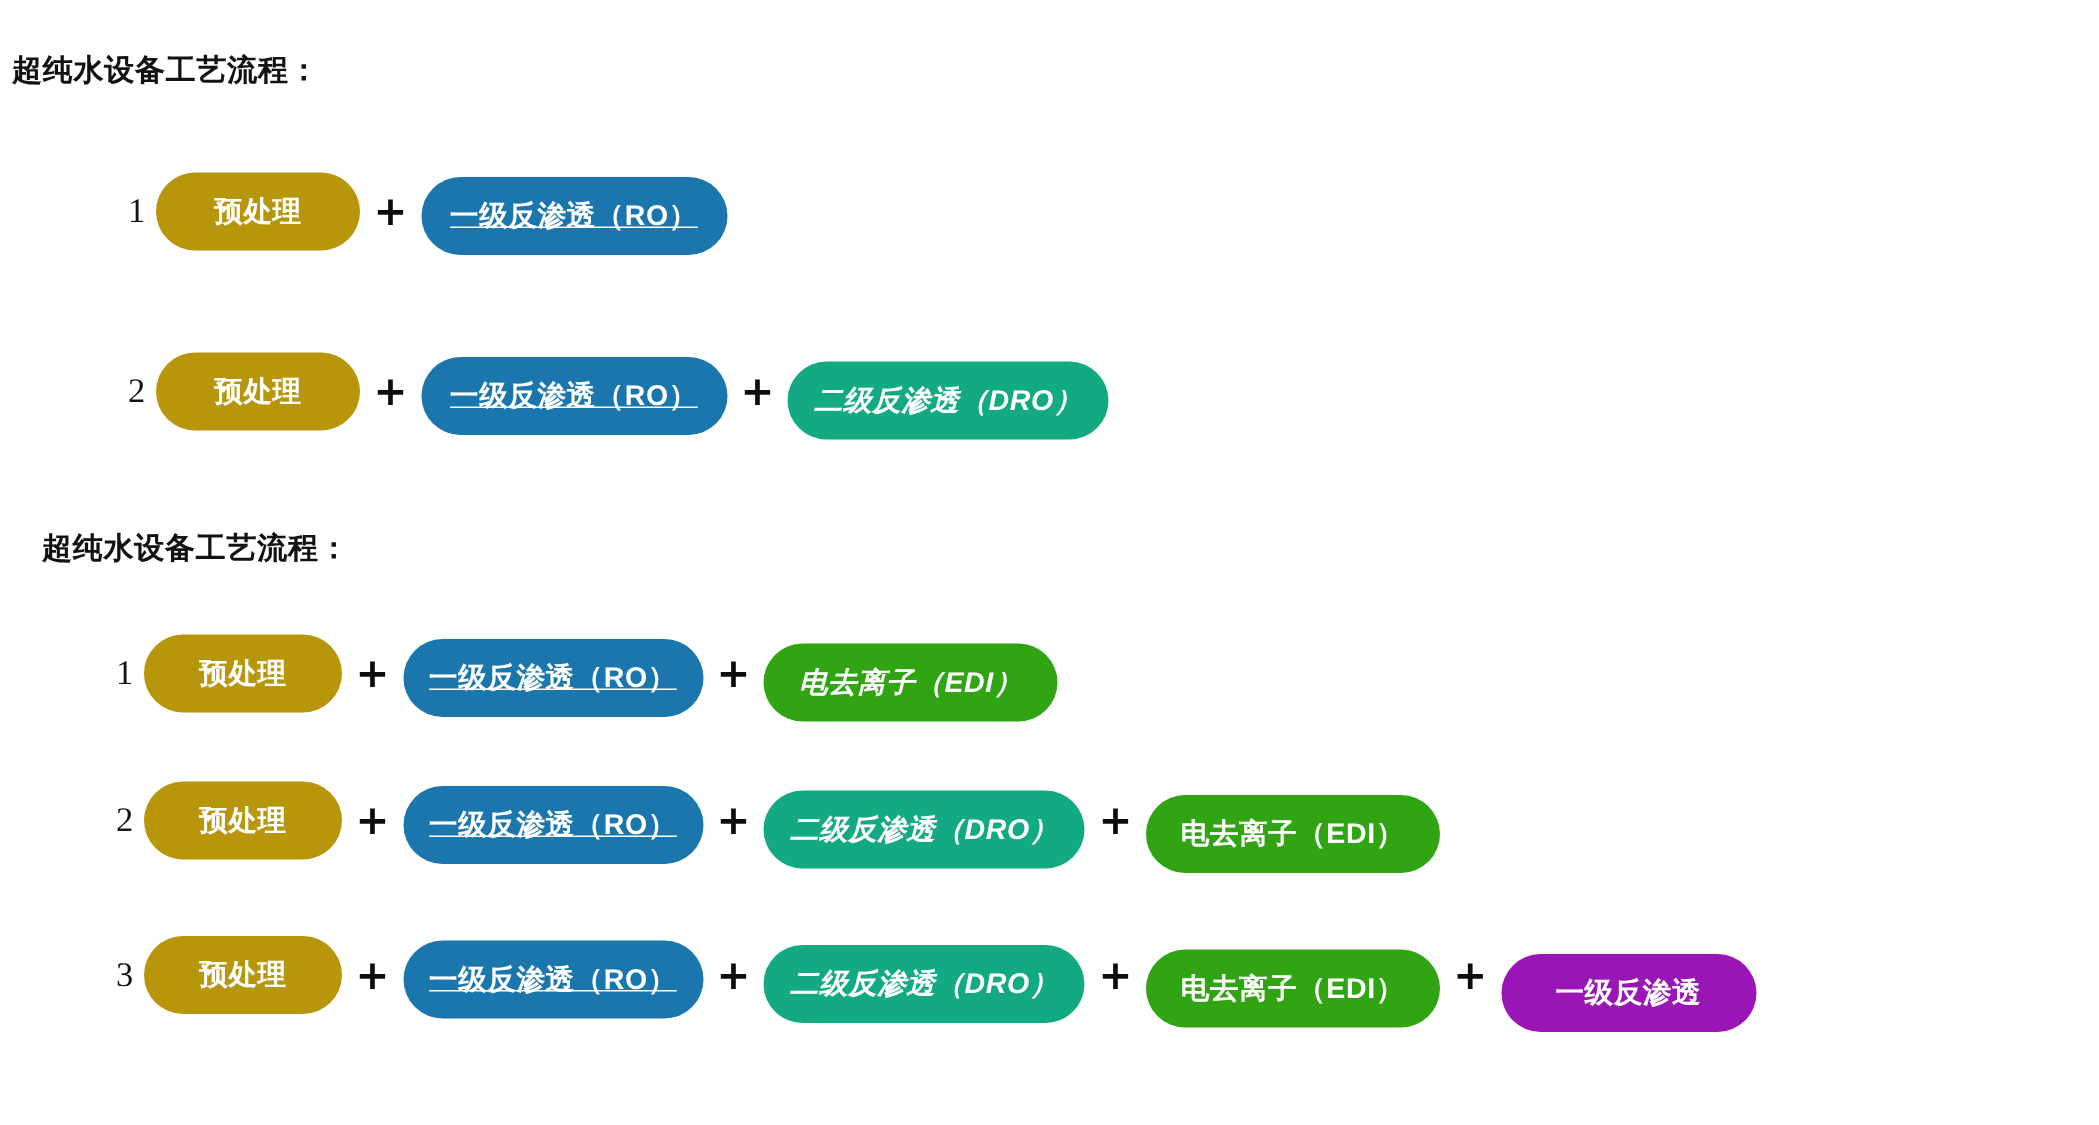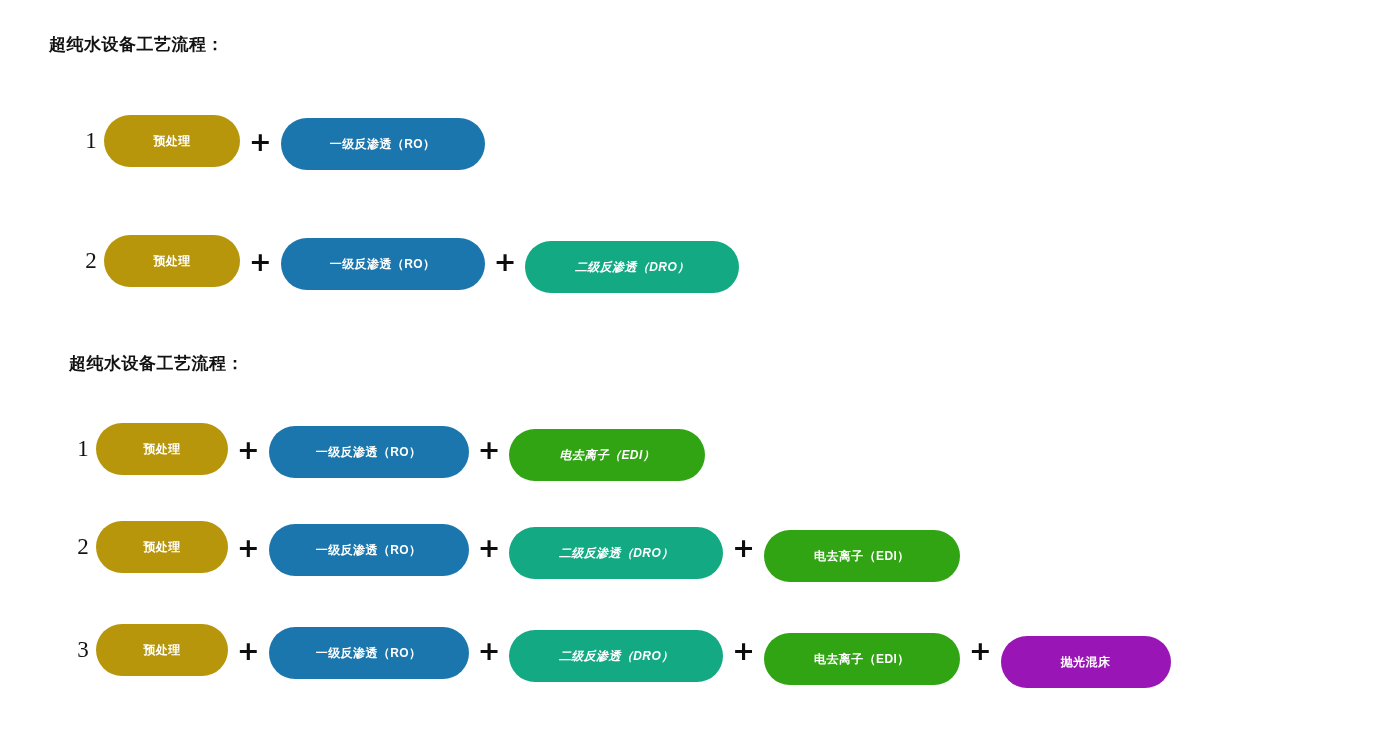--- a/index.html
+++ b/index.html
@@ -18,26 +18,25 @@
 
   .page {
     position: relative;
     width: 1399px;
     height: 750px;
   }
 
   
   .section-title {
     position: absolute;
-    font-size: 17px;
+    font-size: 20px;
     font-weight: bold;
     color: #121212;
     letter-spacing: 0.5px;
     white-space: nowrap;
-    margin-left: 41px;
   }
   #section-title-1 { left: 8px;  top: 33px; }
   #section-title-2 { left: 28px; top: 352px; }
 
   
   .flow-row {
     position: absolute;
     display: flex;
     align-items: center;
     white-space: nowrap;
@@ -62,42 +61,42 @@
     padding: 0 9px;
     font-family: "DejaVu Sans", sans-serif;
   }
 
   .pill {
     display: inline-flex;
     align-items: center;
     justify-content: center;
     border-radius: 999px;
     color: #ffffff;
-    font-size: 12px;
+    font-size: 19px;
     font-weight: bold;
     letter-spacing: 0.4px;
     box-sizing: border-box;
     flex: 0 0 auto;
     height: 52px;
     padding: 0 22px;
   }
 
   
 
   
   #flow-row-a-1 { left: 78px;  top: 115px; }
   #flow-row-a-2 { left: 78px;  top: 235px; }
 
   #flow-row-b-1 { left: 70px;  top: 423px; }
   #flow-row-b-2 { left: 70px;  top: 521px; }
   #flow-row-b-3 { left: 70px;  top: 624px; }
 
   
   .stagger-1 { position: relative; top: 0px; }
-  .stagger-2 { position: relative; top: 3px; }
+  .stagger-2 { position: relative; top: 3px; text-decoration: underline; }
   .stagger-3 { position: relative; top: 6px; font-style: italic; }
   .stagger-4 { position: relative; top: 9px; }
   .stagger-5 { position: relative; top: 12px; }
 </style>
 </head>
 <body style="background: rgb(255, 255, 255);">
 
 <div class="page">
 
   <div class="section-title" id="section-title-1">超纯水设备工艺流程：</div>
@@ -143,16 +142,16 @@
   <div class="flow-row" id="flow-row-b-3">
     <span class="row-number">3</span>
     <span class="pill stagger-1" style="background-color: rgb(184, 150, 12); width: 132px;">预处理</span>
     <span class="plus">+</span>
     <span class="pill stagger-2" style="background-color: rgb(26, 118, 172); width: 200px;">一级反渗透（RO）</span>
     <span class="plus">+</span>
     <span class="pill stagger-3" style="background-color: rgb(18, 169, 131); width: 214px;">二级反渗透（DRO）</span>
     <span class="plus">+</span>
     <span class="pill stagger-4" style="background-color: rgb(48, 164, 19); width: 196px;">电去离子（EDI）</span>
     <span class="plus">+</span>
-    <span class="pill stagger-5" style="background-color: rgb(153, 21, 181); width: 170px;">抛光混床</span>
+    <span class="pill stagger-5" style="background-color: rgb(153, 21, 181); width: 170px;">一级反渗透</span>
   </div>
 
 </div>
 
 </body></html>

